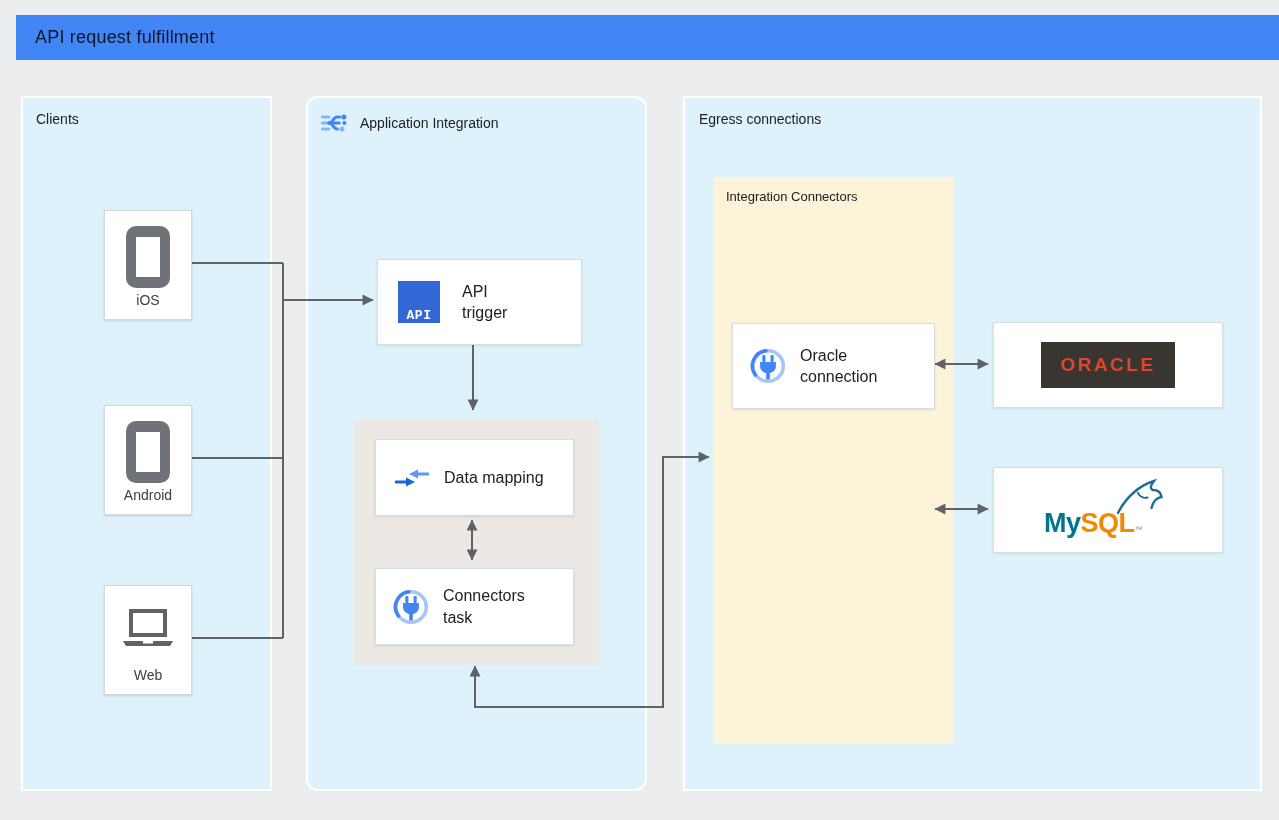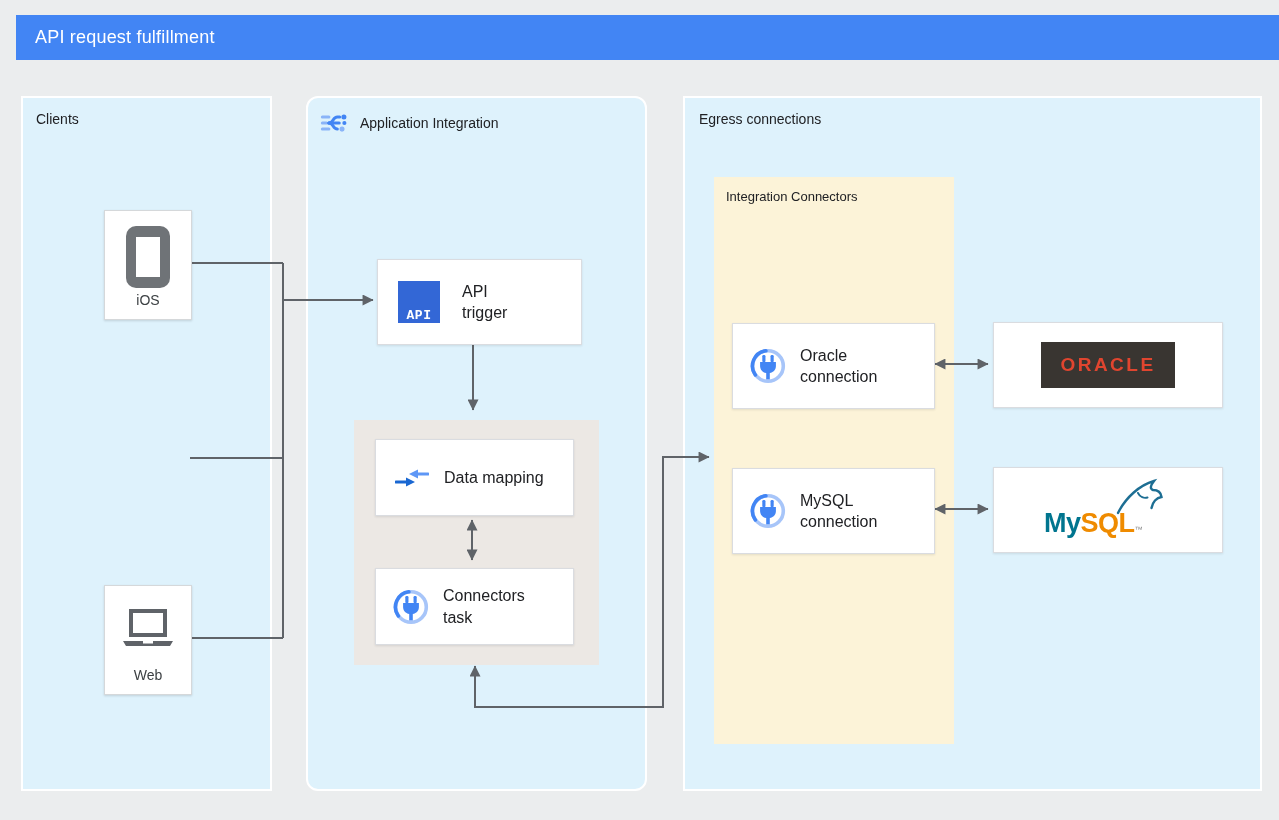--- a/index.html
+++ b/index.html
@@ -2,21 +2,21 @@
 <html><head>
 <meta charset="utf-8">
 <style>
   html,body{margin:0;padding:0;background:#ebedee;}
   .canvas{position:relative;width:1279px;height:820px;background:#ebedee;overflow:hidden;
           font-family:"Liberation Sans", sans-serif;color:#202124;}
 
   
   .header-bar{position:absolute;left:16px;top:15px;width:1263px;height:45px;background:#4285f4;
               display:flex;align-items:center;}
-  .header-bar span{color:#ffffff;font-size:18px;padding-left:19px;letter-spacing:.2px;}
+  .header-bar span{color:#0f172a;font-size:18px;padding-left:19px;letter-spacing:.2px;}
 
   
   .panel{position:absolute;background:#def2fc;border:2px solid #ffffff;box-sizing:border-box;}
   .panel-clients{left:21px;top:96px;width:251px;height:695px;}
   .panel-integration{left:306px;top:96px;width:341px;height:695px;border-radius:12px;}
   .panel-egress{left:683px;top:96px;width:579px;height:695px;}
   .panel-title{position:absolute;left:13px;top:13px;font-size:14px;color:#202124;}
   .panel-header{position:absolute;left:12px;top:10px;display:flex;align-items:center;gap:10px;}
   .panel-header .panel-title-inline{font-size:14px;color:#202124;}
 
@@ -77,20 +77,27 @@
     <div class="panel-title">Clients</div>
 
     <div class="client-card card-ios">
       <svg width="46" height="64" viewBox="0 0 46 64">
         <rect x="1" y="1" width="44" height="62" rx="10" fill="#6f7377"></rect>
         <rect x="11" y="12" width="24" height="40" fill="#ffffff"></rect>
       </svg>
       <div class="card-label">iOS</div>
     </div>
 
+    <div class="client-card card-android">
+      <svg width="46" height="64" viewBox="0 0 46 64">
+        <rect x="1" y="1" width="44" height="62" rx="10" fill="#6f7377"></rect>
+        <rect x="11" y="12" width="24" height="40" fill="#ffffff"></rect>
+      </svg>
+      <div class="card-label">Android</div>
+    </div>
 
     <div class="client-card card-web">
       <svg width="56" height="42" viewBox="0 0 56 42">
         <rect x="9" y="1" width="38" height="28" fill="#5f6368"></rect>
         <rect x="13" y="5" width="30" height="20" fill="#ffffff"></rect>
         <path d="M3 33 H53 L50 38 H6 Z" fill="#5f6368"></path>
         <rect x="23" y="33" width="10" height="2.5" fill="#ffffff"></rect>
       </svg>
       <div class="card-label">Web</div>
     </div>
@@ -155,31 +162,20 @@
           <circle cx="18" cy="18" r="14.5" fill="none" stroke="#a7c5f9" stroke-width="3.4"></circle>
           <path d="M16 3.6 A14.5 14.5 0 0 0 6 26.5" fill="none" stroke="#4285f4" stroke-width="3.4" stroke-linecap="round"></path>
           <rect x="12.6" y="7.5" width="3" height="7" rx="1.2" fill="#4285f4"></rect>
           <rect x="20.4" y="7.5" width="3" height="7" rx="1.2" fill="#4285f4"></rect>
           <path d="M10.5 14.2 H25.5 V18 C25.5 22.3 22.2 24.8 18 24.8 C13.8 24.8 10.5 22.3 10.5 18 Z" fill="#4285f4"></path>
           <rect x="16.3" y="24.5" width="3.4" height="6.2" fill="#4285f4"></rect>
         </svg>
         <div class="node-label">Oracle connection</div>
       </div>
 
-      <div class="node node-mysqlconn">
-        <svg width="38" height="38" viewBox="0 0 36 36">
-          <circle cx="18" cy="18" r="14.5" fill="none" stroke="#a7c5f9" stroke-width="3.4"></circle>
-          <path d="M16 3.6 A14.5 14.5 0 0 0 6 26.5" fill="none" stroke="#4285f4" stroke-width="3.4" stroke-linecap="round"></path>
-          <rect x="12.6" y="7.5" width="3" height="7" rx="1.2" fill="#4285f4"></rect>
-          <rect x="20.4" y="7.5" width="3" height="7" rx="1.2" fill="#4285f4"></rect>
-          <path d="M10.5 14.2 H25.5 V18 C25.5 22.3 22.2 24.8 18 24.8 C13.8 24.8 10.5 22.3 10.5 18 Z" fill="#4285f4"></path>
-          <rect x="16.3" y="24.5" width="3.4" height="6.2" fill="#4285f4"></rect>
-        </svg>
-        <div class="node-label">MySQL connection</div>
-      </div>
     </div>
 
     <div class="node node-mysqllogo">
       <div class="mysql-wrap">
         <svg width="52" height="40" viewBox="0 0 52 40">
           <path d="M4 36 C12 20 26 8 40 4 C36 9 36 12 39 13 C44 13 47 16 47.5 20 C42.5 20.5 38.5 25 37.5 31" fill="none" stroke="#1d6e93" stroke-width="2.4" stroke-linecap="round"></path>
           <path d="M24 16 C26 20 30 21.5 33.5 20.5" fill="none" stroke="#1d6e93" stroke-width="2" stroke-linecap="round"></path>
         </svg>
         <div class="mysql-text">
           <span class="mysql-my">My</span><span class="mysql-sql">SQL</span><span class="mysql-tm">™</span>

